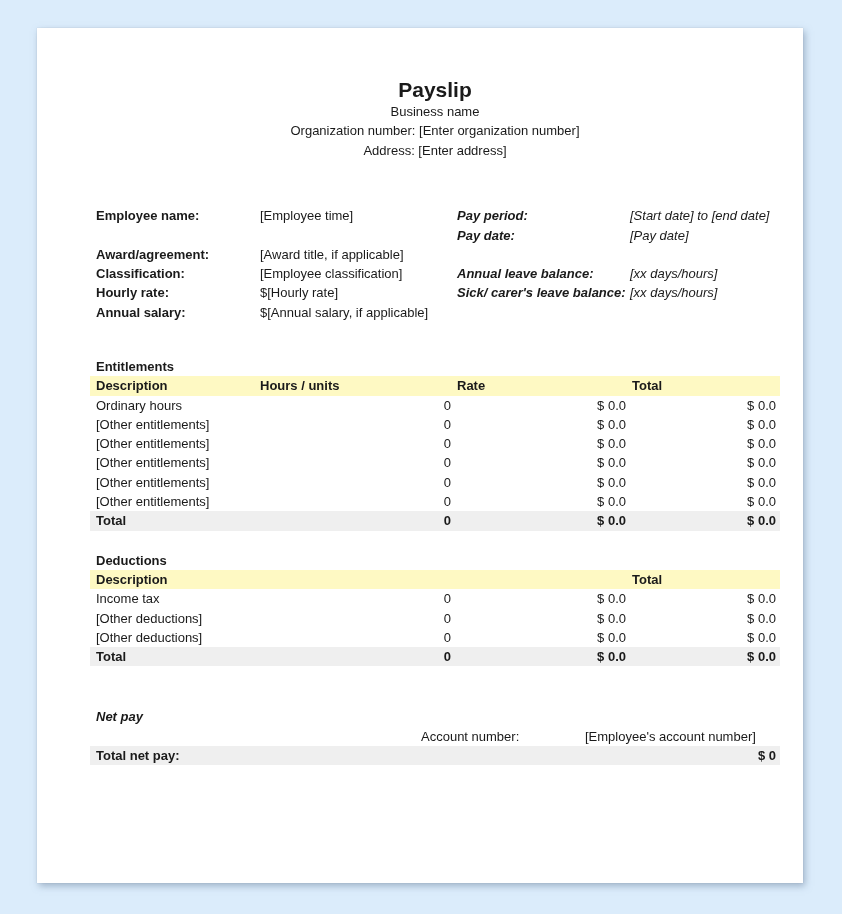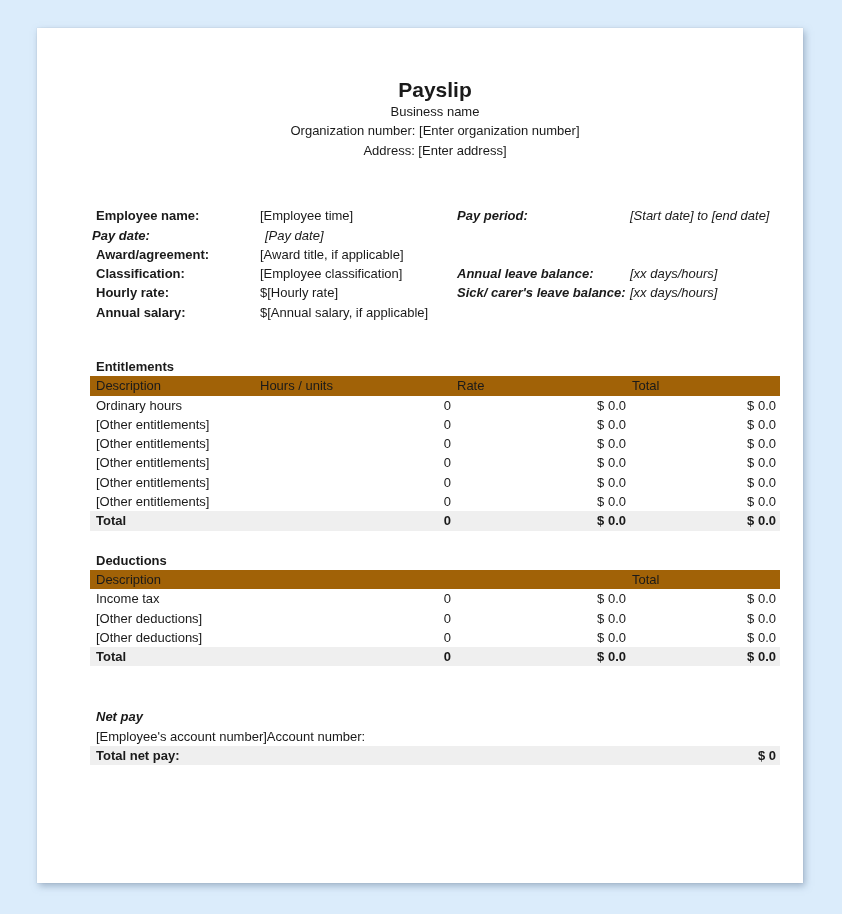--- a/index.html
+++ b/index.html
@@ -17,21 +17,21 @@
     background:#ffffff;
     box-shadow:2px 3px 7px rgba(110,132,158,0.55), 0 0 1px rgba(0,0,0,0.18);
   }
   .content{position:absolute;left:53px;top:0;width:690px;}
   .doc-header{margin-top:50px;text-align:center;}
   .doc-title{font-size:21px;font-weight:bold;line-height:24px;}
   .doc-sub{font-size:13px;line-height:19.4px;}
 
   
   .info{margin-top:46px;}
-  .i-row{display:flex;height:19.3px;line-height:19.3px;font-size:13px;}
+  .i-row{display:flex;height:19.3px;line-height:19.3px;font-size:13px;justify-content:flex-end;}
   .pair{display:flex;box-sizing:border-box;white-space:nowrap;}
   .pair-left{width:365px;padding-left:6px;}
   .pair-left .lbl{min-width:164px;}
   .pair-right{width:325px;padding-left:2px;font-style:italic;}
   .pair-right .lbl{min-width:173px;}
   .lbl{font-weight:bold;}
   .val{font-weight:normal;}
 
   
   .sec-title{font-size:13px;font-weight:bold;height:19.3px;line-height:19.3px;padding-left:6px;}
@@ -43,21 +43,21 @@
   .t-row{
     display:grid;
     grid-template-columns:165px 200px 175px 150px;
     height:19.3px;line-height:19.3px;font-size:13px;
   }
   .c{box-sizing:border-box;white-space:nowrap;overflow:visible;}
   .c0{padding-left:6px;}
   .ch{padding-left:5px;}   
   .chl{padding-left:2px;}  
   .cr{text-align:right;padding-right:4px;}
-  .t-head{background:#a16207;font-weight:normal;}
+  .t-head{background:#fef9c3;font-weight:bold;}
   .t-total{background:#efefef;font-weight:bold;}
   .np-span{grid-column:1/4;}
 </style>
 </head>
 <body>
 
 <div class="page">
   <div class="content">
 
     <div class="doc-header">
@@ -203,22 +203,22 @@
         <div class="c cr">0</div>
         <div class="c cr">$ 0.0</div>
         <div class="c cr">$ 0.0</div>
       </div>
     </div>
 
     <div class="sec-title mt-net">Net pay</div>
     <div>
       <div class="i-row">
         <div class="pair pair-left">
+          <span class="val" style="min-width:164px">Account number:</span>
           <span class="val">[Employee's account number]</span>
-          <span class="val" style="min-width:164px">Account number:</span>
         </div>
       </div>
       <div class="t-row t-total">
         <div class="c c0 np-span">Total net pay:</div>
         <div class="c cr">$ 0</div>
       </div>
     </div>
 
   </div>
 </div>

